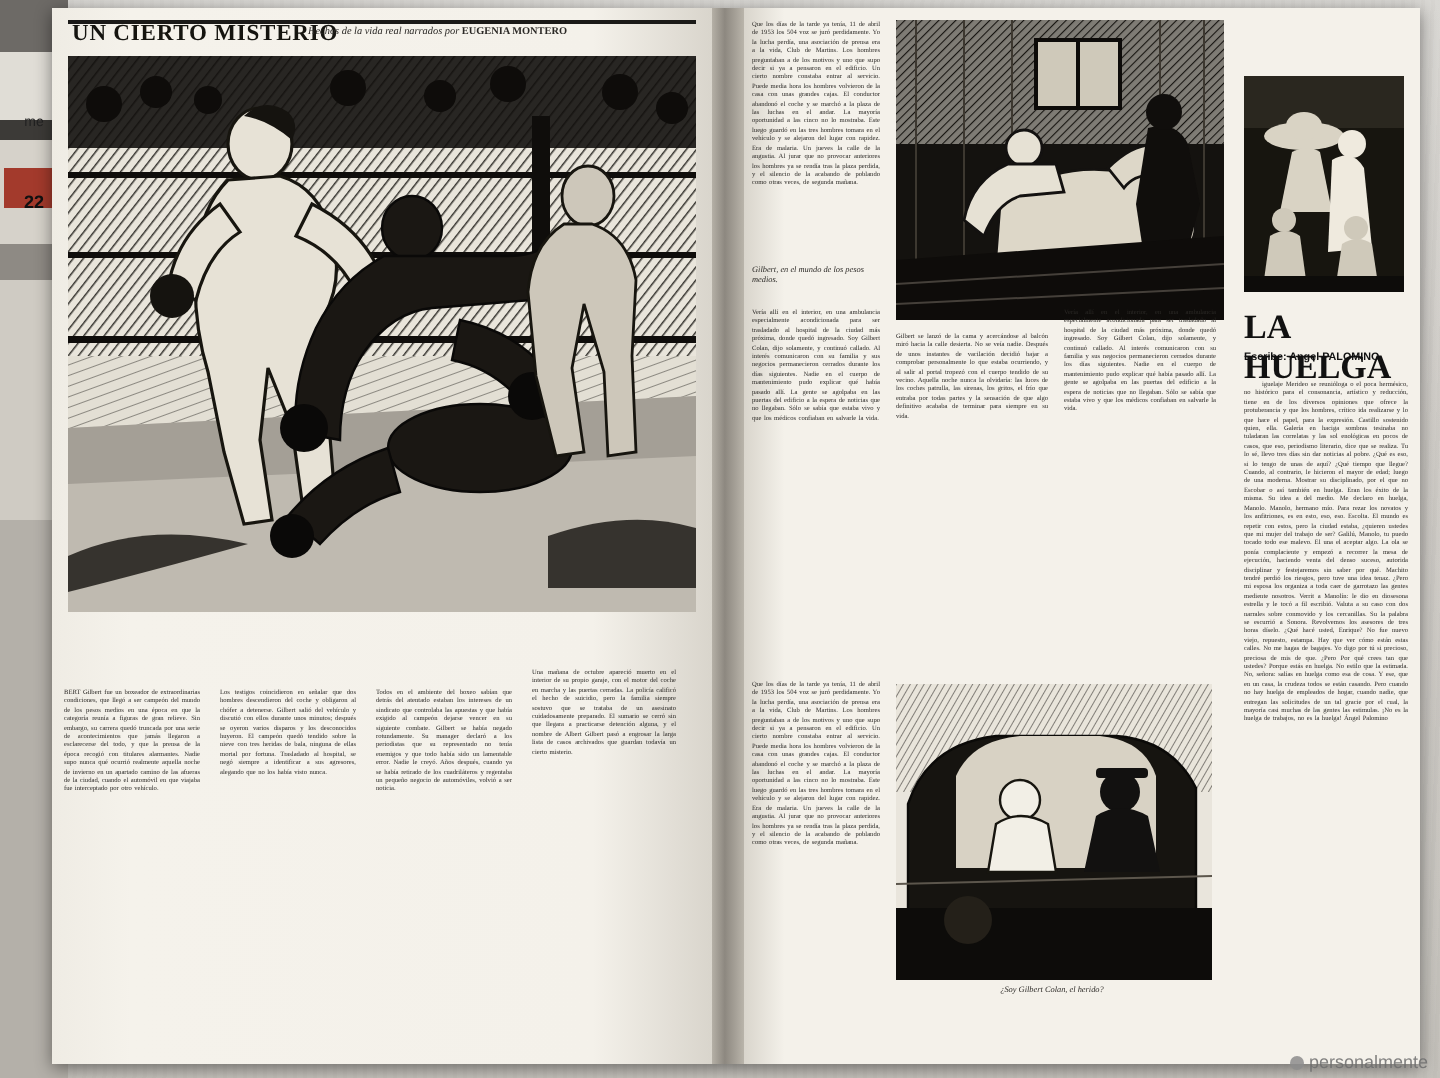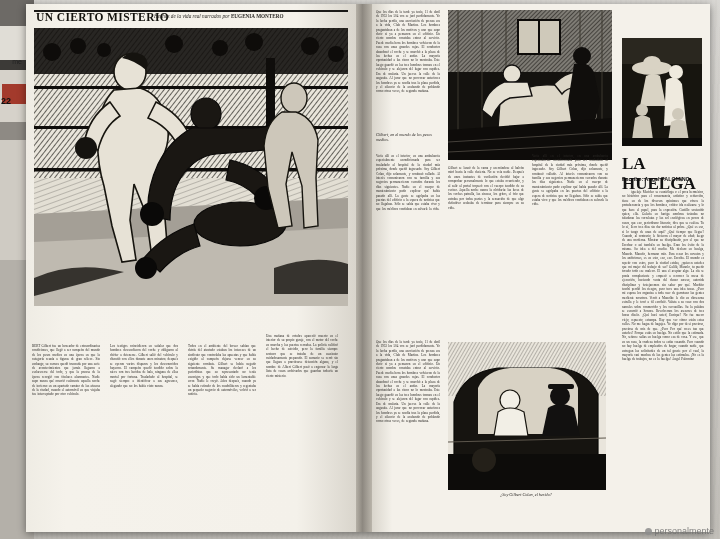--- a/index.html
+++ b/index.html
@@ -24,21 +24,21 @@
   .cl2{top:26px;height:34px;background:#e0ddd6;}
   .cl3{top:60px;height:10px;background:#3c3a37;}
   .cl4{top:70px;height:52px;background:#d6d2ca;}
   .cl5{top:122px;height:18px;background:#8e8a84;}
   .cl6{top:140px;height:120px;background:#cfcbc3;}
   .cl7{top:260px;height:279px;background:#b4b0a9;}
   .cl-red{position:absolute;left:2px;top:84px;width:26px;height:20px;background:#a33a2c;}
   .cl-txt{position:absolute;left:1px;top:58px;width:32px;color:#222;font-size:7px;
     font-family:"Liberation Sans",sans-serif;line-height:8px;text-align:center;}
   .cl-txt2{position:absolute;left:1px;top:96px;width:32px;color:#111;font-size:9px;font-weight:bold;
-    font-family:"Liberation Sans",sans-serif;line-height:10px;}
+    font-family:"Liberation Sans",sans-serif;line-height:10px;text-align:center;}
 
   
   .mag{position:absolute;left:26px;top:4px;width:684px;height:528px;
     background:#f2efe8;
     box-shadow:0 2px 8px rgba(0,0,0,.45);}
   .page{position:absolute;top:0;bottom:0;background:#f3f0e9;overflow:hidden;}
   .page-left{left:0;width:330px;
     background:linear-gradient(90deg,#efece4 0%,#f5f2eb 12%,#f4f1ea 82%,#d9d5cc 100%);}
   .gutter{position:absolute;left:330px;top:0;width:16px;height:100%;
     background:linear-gradient(90deg,#b5b0a6,#8d8880 40%,#b9b4aa 100%);}

